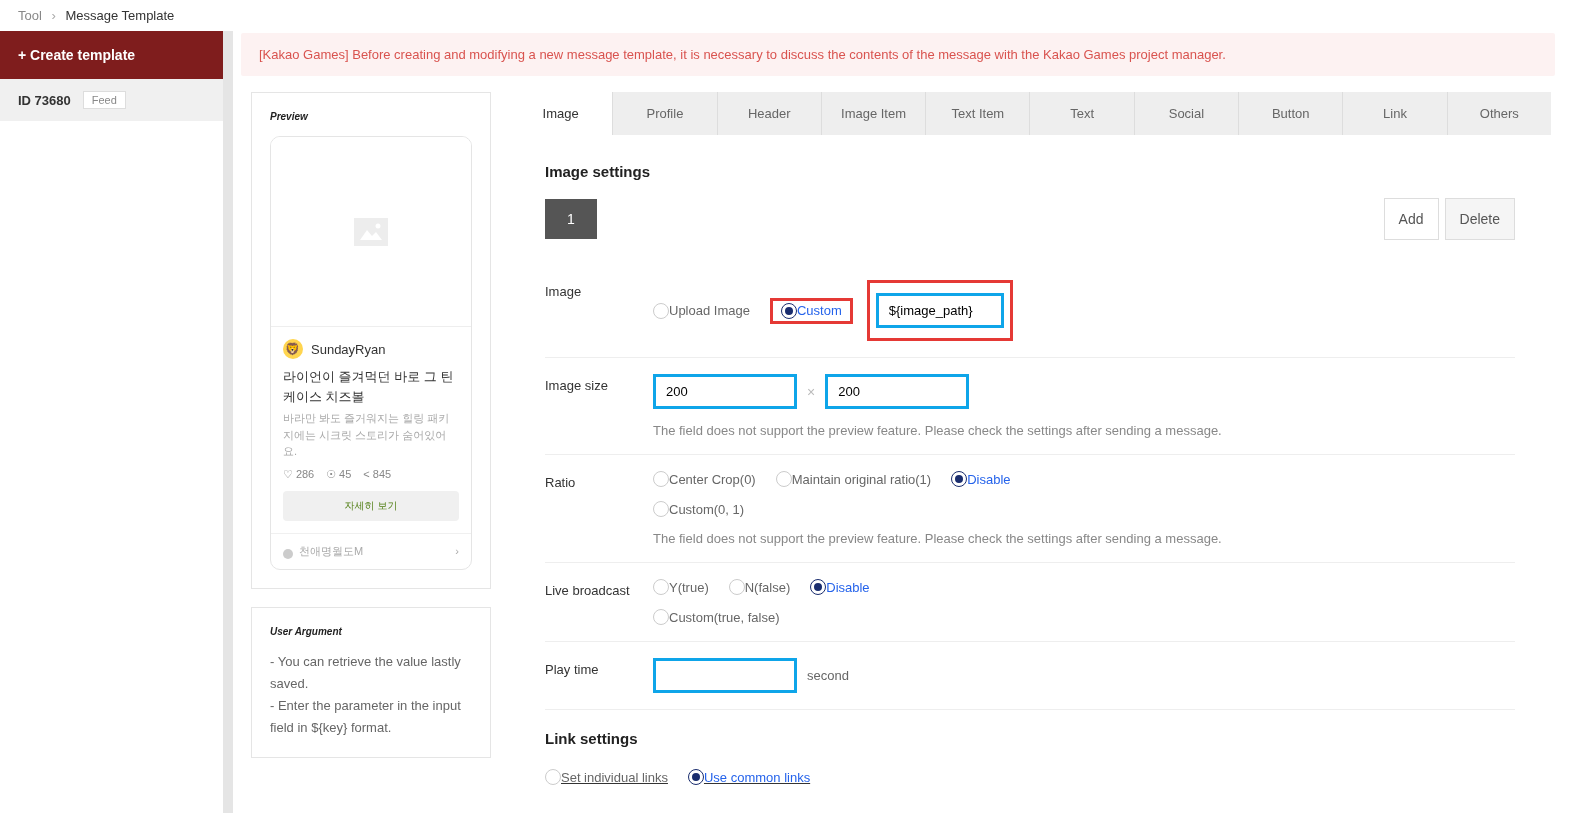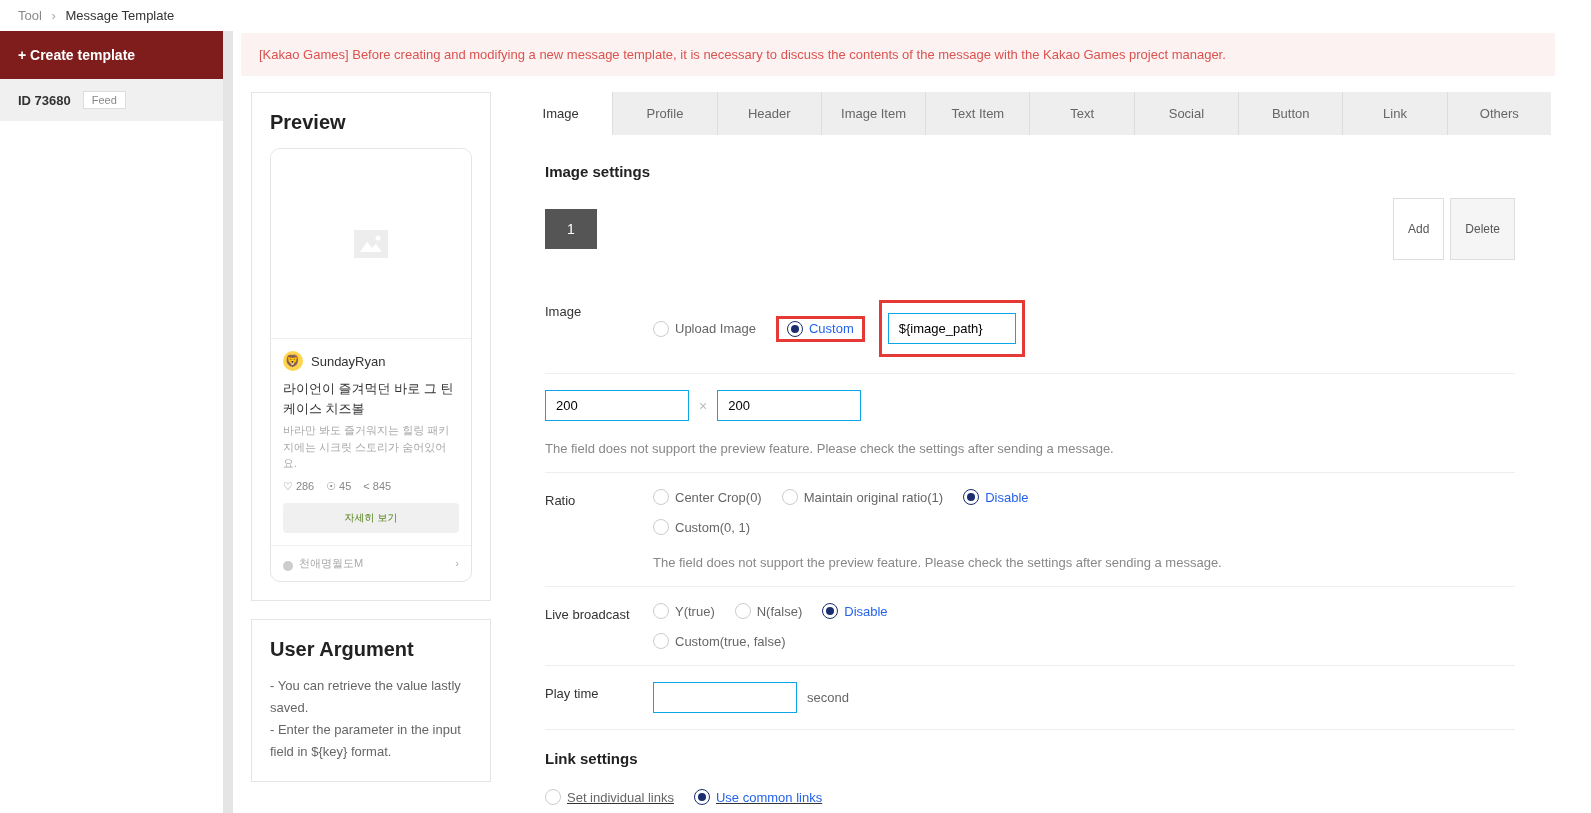--- a/index.html
+++ b/index.html
@@ -11,21 +11,21 @@
 .sidebar { width: 223px; flex-shrink: 0; }
 .create-btn { background: #7f1d1d; color: #fff; padding: 16px 18px; font-size: 14px; font-weight: 600; cursor: pointer; }
 .id-row { background: #f0f0f0; padding: 12px 18px; color: #333; font-size: 13px; display: flex; align-items: center; gap: 12px; }
 .id-row .feed-badge { background: #fff; border: 1px solid #ddd; padding: 2px 8px; font-size: 11px; color: #888; }
 .content { flex: 1; padding: 0 0 0 18px; display: flex; gap: 18px; }
 .scroll-gutter { width: 10px; background: #e5e5e5; flex-shrink: 0; }
 .left-col { width: 240px; flex-shrink: 0; display: flex; flex-direction: column; gap: 18px; margin-top: 61px; }
 .right-col { flex: 1; display: flex; flex-direction: column; margin-right: 40px; }
 .alert-banner { background: #fdf2f2; color: #d9534f; padding: 14px 18px; font-size: 13px; border-radius: 2px; margin-bottom: 26px; margin-top: 0; }
 .panel { border: 1px solid #e5e5e5; background: #fff; padding: 18px; }
-.panel-title { font-size: 20px; font-weight: 700; margin-bottom: 14px; color: #222; }
+.panel-title { font-size: 10px; font-weight: 700; margin-bottom: 14px; color: #222; font-style: italic; }
 .preview-card { border: 1px solid #e5e5e5; border-radius: 10px; overflow: hidden; background: #fff; }
 .preview-img { height: 190px; background: #fff; display: flex; align-items: center; justify-content: center; border-bottom: 1px solid #eee; }
 .preview-img svg { opacity: 0.35; }
 .preview-body { padding: 12px; }
 .preview-author { display: flex; align-items: center; gap: 8px; margin-bottom: 8px; }
 .avatar { width: 20px; height: 20px; border-radius: 50%; background: #ffd54f; display: flex; align-items: center; justify-content: center; font-size: 12px; }
 .preview-author-name { font-size: 13px; color: #333; }
 .preview-title { font-size: 13px; color: #333; line-height: 1.5; margin-bottom: 4px; }
 .preview-sub { font-size: 11px; color: #aaa; line-height: 1.5; margin-bottom: 8px; }
 .preview-stats { display: flex; gap: 12px; color: #888; font-size: 11px; margin-bottom: 10px; }
@@ -36,40 +36,40 @@
 .user-arg p { font-size: 13px; color: #666; line-height: 1.7; }
 .tabs { display: flex; background: #eee; }
 .tab { flex: 1; text-align: center; padding: 14px 0; font-size: 13px; color: #666; cursor: pointer; border-right: 1px solid #ddd; }
 .tab:last-child { border-right: none; }
 .tab.active { background: #fff; color: #333; }
 .form-area { padding: 28px 36px; background: #fff; }
 .section-title { font-size: 15px; font-weight: 700; margin-bottom: 18px; color: #222; }
 .numbox-row { display: flex; align-items: center; justify-content: space-between; margin-bottom: 24px; }
 .numbox { background: #555; color: #fff; width: 52px; height: 40px; display: flex; align-items: center; justify-content: center; font-size: 14px; }
 .action-btns { display: flex; gap: 6px; }
-.action-btns button { border: 1px solid #ddd; background: #f5f5f5; padding: 23px 14px; font-size: 12px; color: #555; cursor: pointer; }
+.action-btns button { border: 1px solid #ddd; background: #f5f5f5; padding: 12px 14px; font-size: 14px; color: #555; cursor: pointer; }
 .action-btns button.add { background: #fff; }
 .form-row { display: flex; padding: 16px 0; border-bottom: 1px solid #eee; }
 .form-row:last-child { border-bottom: none; }
 .form-label { width: 108px; flex-shrink: 0; font-size: 13px; color: #333; font-weight: 500; padding-top: 4px; }
 .form-field { flex: 1; }
 .radio-row { display: flex; align-items: center; gap: 20px; flex-wrap: wrap; }
 .radio-row.multiline { margin-bottom: 14px; }
-.radio { display: flex; align-items: center; gap: 6px; cursor: pointer; }
+.radio { display: flex; align-items: center; cursor: pointer; }
 .radio-circle { width: 16px; height: 16px; border: 1px solid #ccc; border-radius: 50%; display: flex; align-items: center; justify-content: center; }
 .radio-circle.selected { border-color: #1a2d6e; }
 .radio-circle.selected::after { content: ''; width: 8px; height: 8px; background: #1a2d6e; border-radius: 50%; }
 .radio-label { font-size: 13px; color: #666; }
 .radio-label.blue { color: #2563eb; }
 .hl-red { border: 3px solid #e53935; padding: 2px 8px; display: inline-flex; align-items: center; }
 .hl-red-big { border: 3px solid #e53935; padding: 10px 6px; display: inline-flex; align-items: center; margin-left: -6px; }
-.text-input { border: 1px solid #0ea5e9; padding: 7px 10px; font-size: 13px; width: 128px; }
+.text-input { border: 3px solid #0ea5e9; padding: 7px 10px; font-size: 13px; width: 128px; }
 .size-row { display: flex; align-items: center; gap: 10px; }
 .size-x { color: #bbb; font-size: 14px; }
-.helper { font-size: 13px; color: #888; margin-top: 20px; }
+.helper { font-size: 13px; color: #888; margin-top: 14px; }
 .no-border { border-bottom: none; text-decoration: underline; }
 </style>
 </head>
 <body>
 
 <div class="breadcrumb">
   <span>Tool</span>
   <span class="sep">›</span>
   <span class="current">Message Template</span>
 </div>
@@ -172,20 +172,21 @@
                 </span>
               </span>
               <span class="hl-red-big">
                 <input class="text-input" value="${image_path}" style="">
               </span>
             </div>
           </div>
         </div>
 
         <div class="form-row">
+          <div class="form-label">Image size</div>
           <div class="form-field">
             <div class="size-row">
               <input class="text-input" style="width: 144px;" value="200">
               <span class="size-x">×</span>
               <input class="text-input" style="width: 144px;" value="200">
             </div>
             <div class="helper">The field does not support the preview feature. Please check the settings after sending a message.</div>
           </div>
         </div>
 

